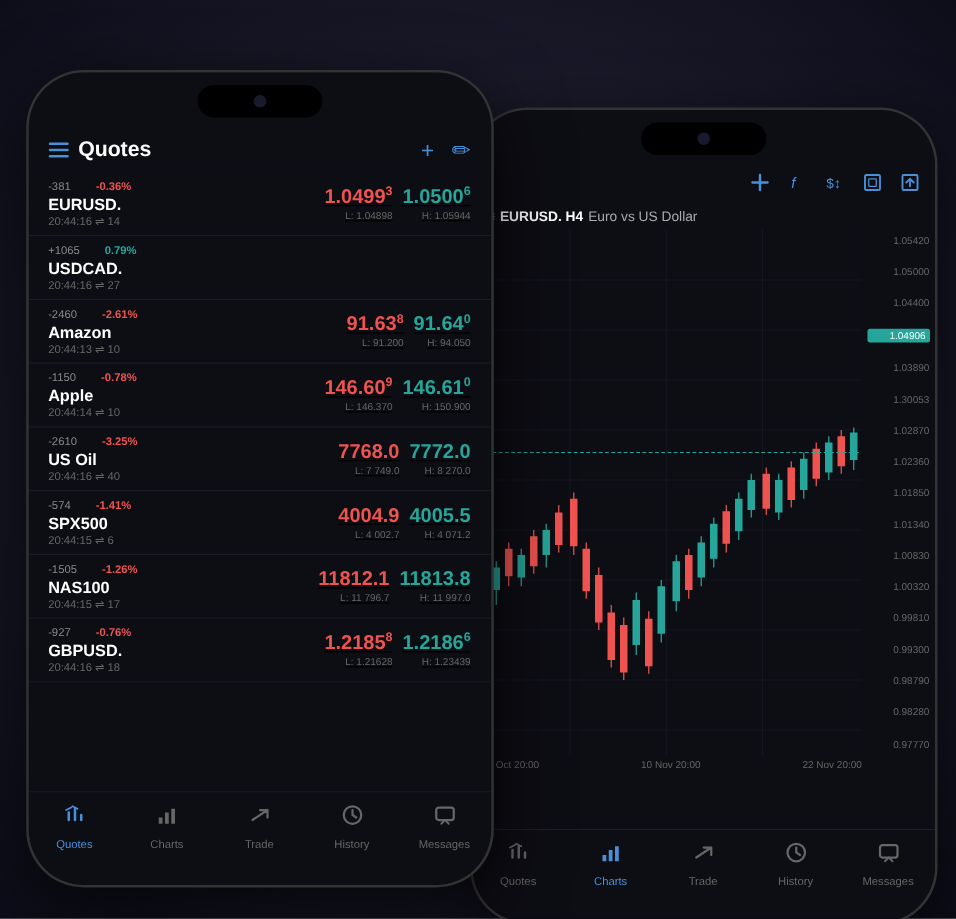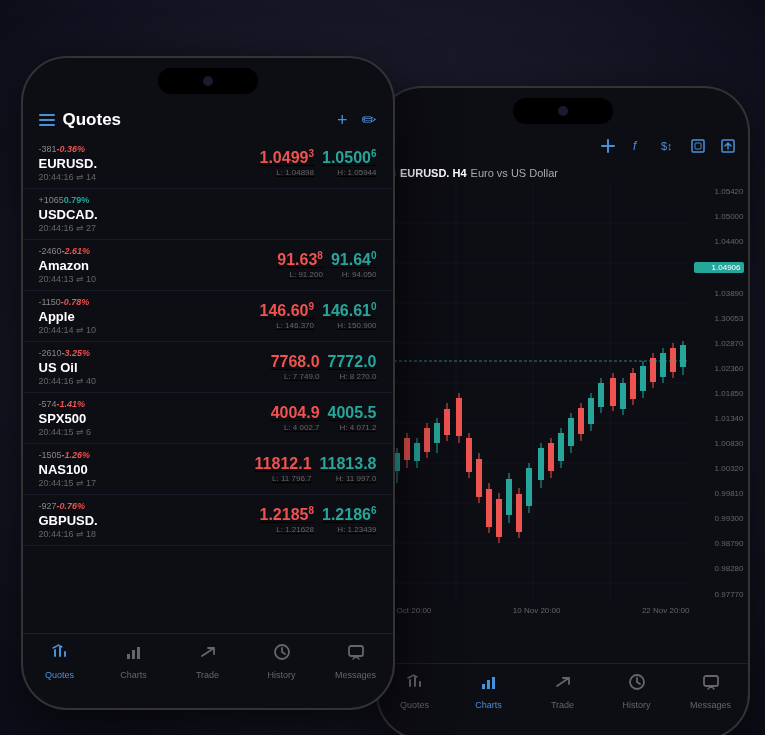--- a/index.html
+++ b/index.html
@@ -148,36 +148,36 @@
       border-bottom: 1px solid #1a1a28;
     }
 
     .quote-left {
       flex: 1;
     }
 
     .quote-change-line {
       display: flex;
       align-items: center;
-      gap: 0;
+      gap: 20px;
       margin-bottom: 2px;
     }
 
     .quote-ticks {
       color: #888;
       font-size: 9px;
     }
 
     .quote-change {
       font-size: 9px;
       font-weight: 600;
     }
 
     .quote-change.positive { color: #26a69a; }
-    .quote-change.negative { color: #ef5350; font-style: italic; }
+    .quote-change.negative { color: #ef5350; }
 
     .quote-name {
       font-size: 13px;
       font-weight: 600;
       color: #fff;
     }
 
     .quote-time-vol {
       font-size: 9px;
       color: #666;

